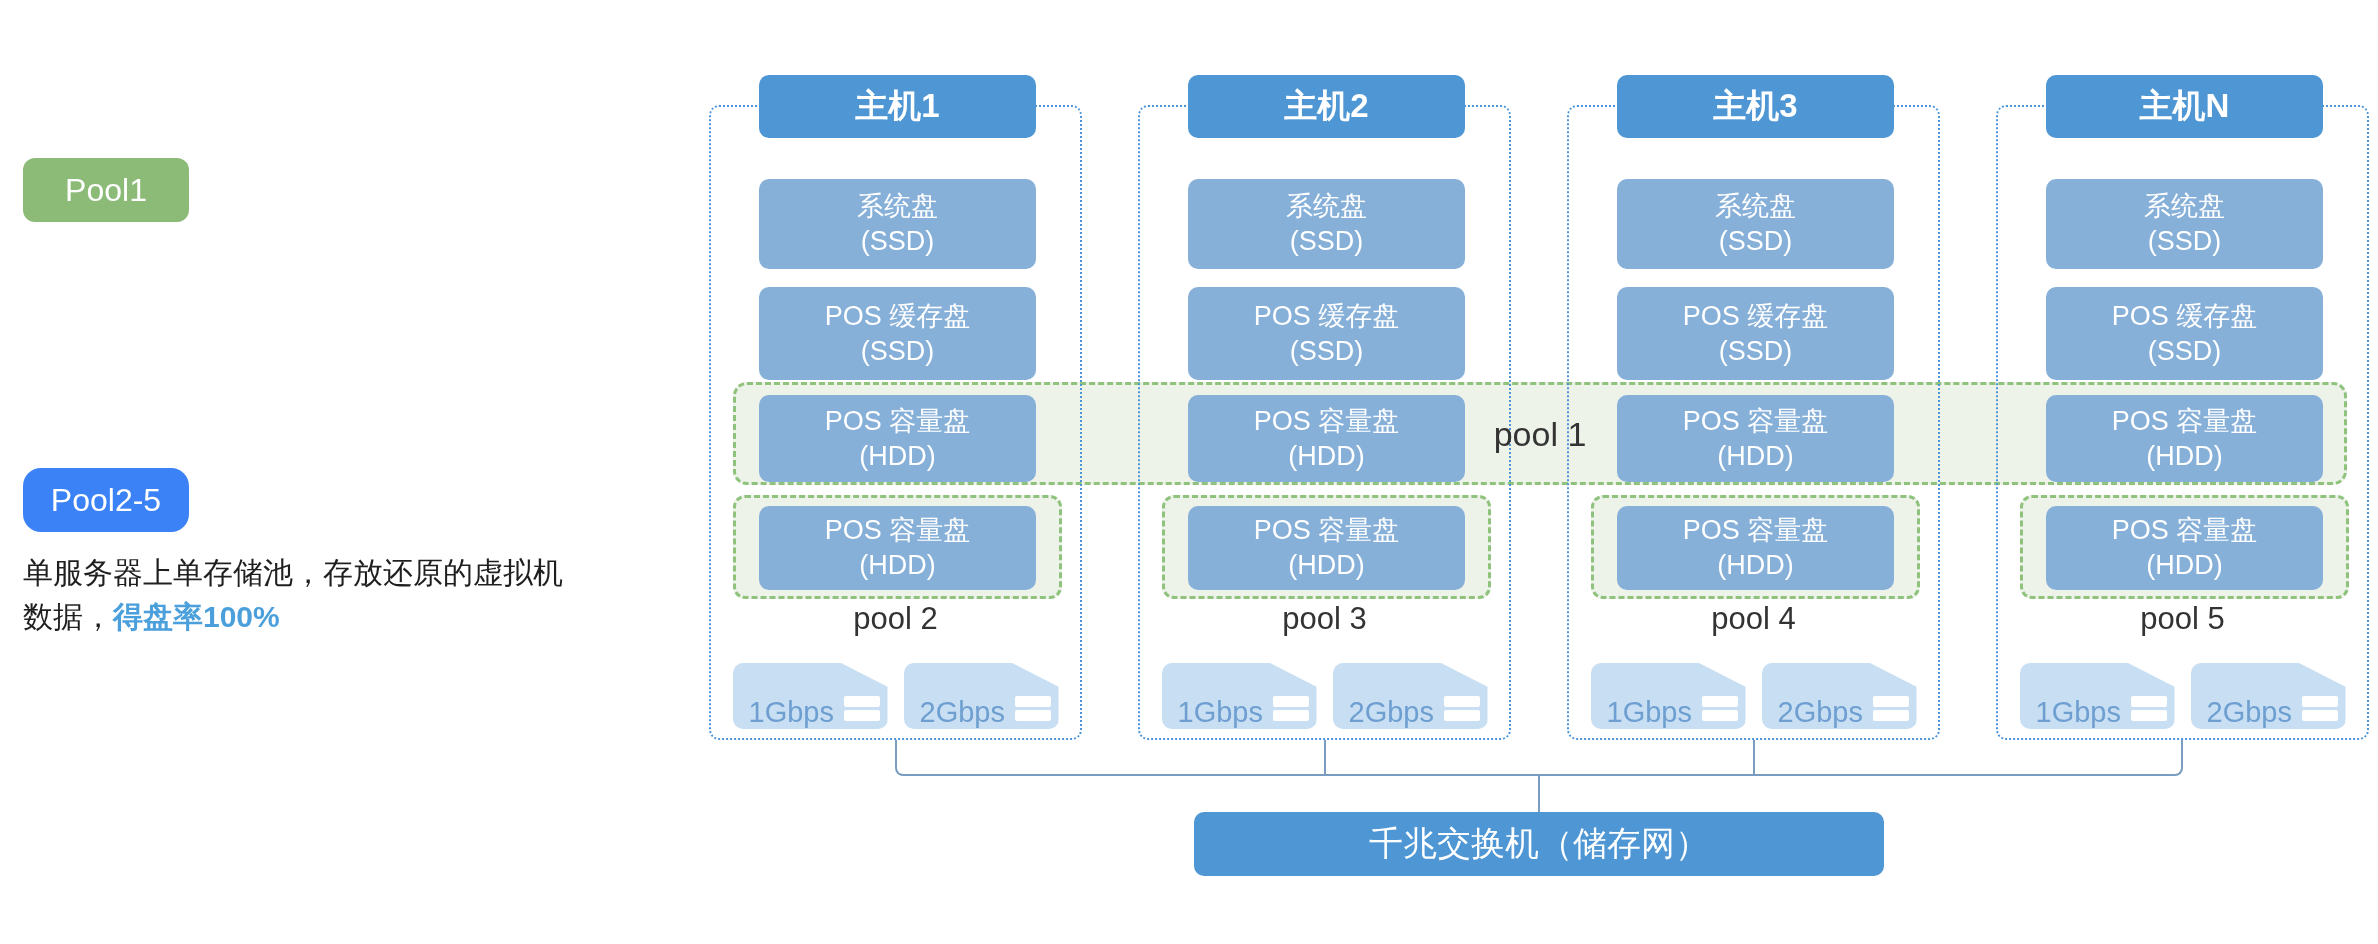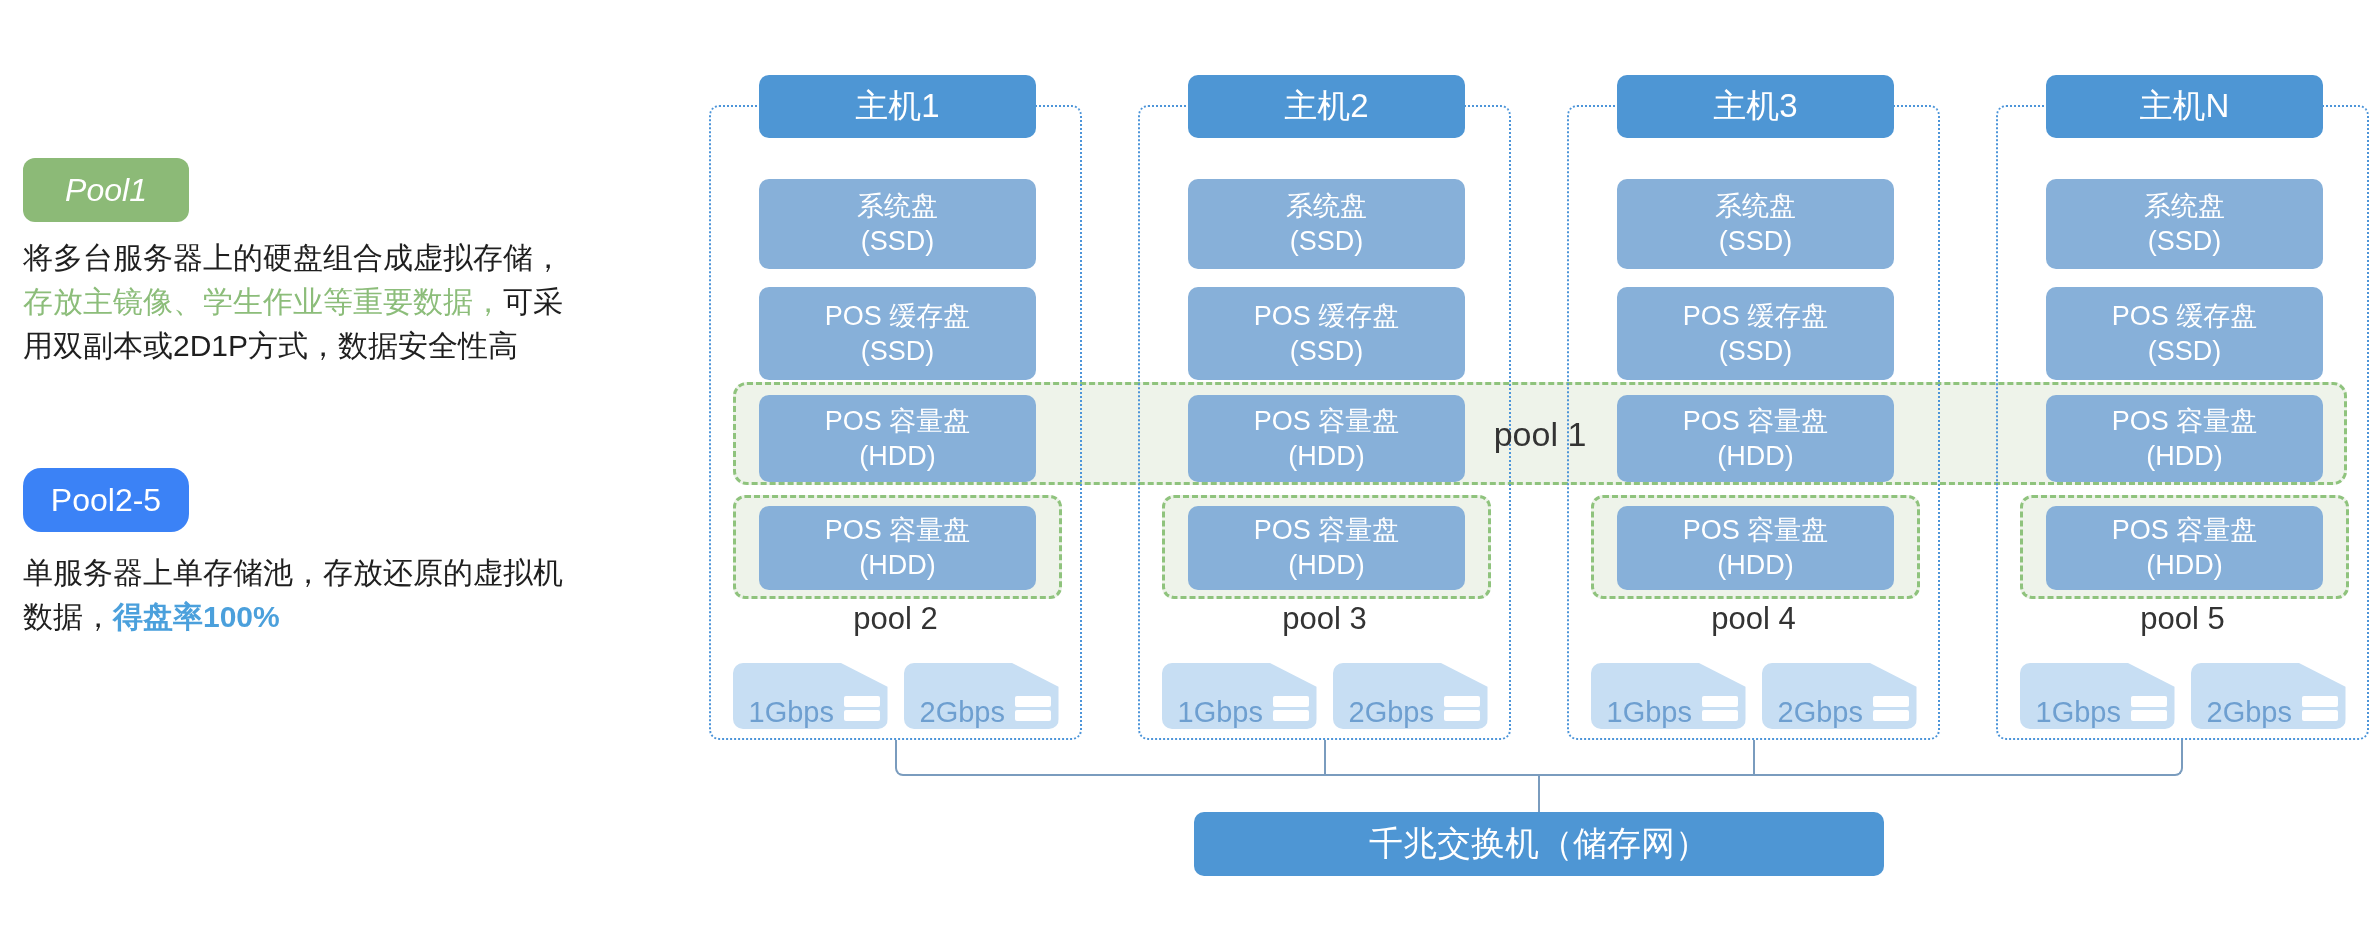--- a/index.html
+++ b/index.html
@@ -6,21 +6,21 @@
   html,body{margin:0;padding:0;background:#ffffff;}
   #canvas{
     position:relative;width:2378px;height:944px;background:#ffffff;
     font-family:"Liberation Sans","DejaVu Sans",sans-serif;overflow:hidden;
   }
   
   .badge{
     position:absolute;left:23px;width:166px;height:64px;border-radius:12px;
     color:#ffffff;font-size:32px;display:flex;align-items:center;justify-content:center;
   }
-  .badge.green{top:158px;background:#8CBA77;font-style:italic;}
+  .badge.green{top:158px;background:#8CBA77;}
   .badge.blue{top:468px;background:#3b82f6;border-radius:18px;}
   .para{
     position:absolute;left:23px;width:660px;font-size:30px;line-height:44px;color:#1f1f1f;
   }
   .para.p1{top:236px;}
   .para.p2{top:541px;margin-top:10px;}
   .hl-green{color:#8CBD7A;}
   .hl-blue{color:#4BA0DC;font-weight:bold;}
   
   .pool1-band{
@@ -37,21 +37,21 @@
     position:absolute;top:105px;width:373px;height:635px;box-sizing:border-box;
     border:2px dotted #4D95D9;border-radius:10px;z-index:2;
   }
   .host-col.c0{left:709px;}
   .host-col.c1{left:1138px;}
   .host-col.c2{left:1567px;}
   .host-col.c3{left:1996px;}
   .host-header{
     position:absolute;left:48px;top:-32px;width:277px;height:63px;background:#4E96D4;
     border-radius:10px;color:#ffffff;font-size:33px;display:flex;align-items:center;
-    justify-content:center;z-index:3;
+    justify-content:center;z-index:3;font-weight:bold;
   }
   .disk{
     position:absolute;left:48px;width:277px;background:#87B0D9;border-radius:10px;
     color:#ffffff;font-size:27px;line-height:35px;text-align:center;
     display:flex;flex-direction:column;align-items:center;justify-content:center;
     box-sizing:border-box;z-index:3;
   }
   .disk.sys{top:72px;height:90px;}
   .disk.cache{top:180px;height:93px;}
   .disk.cap1{top:288px;height:87px;}
@@ -99,25 +99,20 @@
     border-radius:10px;color:#ffffff;font-size:34px;display:flex;align-items:center;
     justify-content:center;z-index:3;
   }
 </style>
 </head>
 <body>
 
 <div id="canvas">
 
   <div class="badge green">Pool1</div>
-  <div class="para p1">
-    <span>将多台服务器上的硬盘组合成虚拟存储，</span><br>
-    <span class="hl-green">存放主镜像、学生作业等重要数据，</span><span>可采</span><br>
-    <span>用双副本或2D1P方式，数据安全性高</span>
-  </div>
 
   <div class="badge blue">Pool2-5</div>
   <div class="para p2">
     <span>单服务器上单存储池，存放还原的虚拟机</span><br>
     <span>数据，</span><span class="hl-blue">得盘率100%</span>
   </div>
 
   <div class="bus"></div>
   <div class="drop d1"></div>
   <div class="drop d2"></div>

